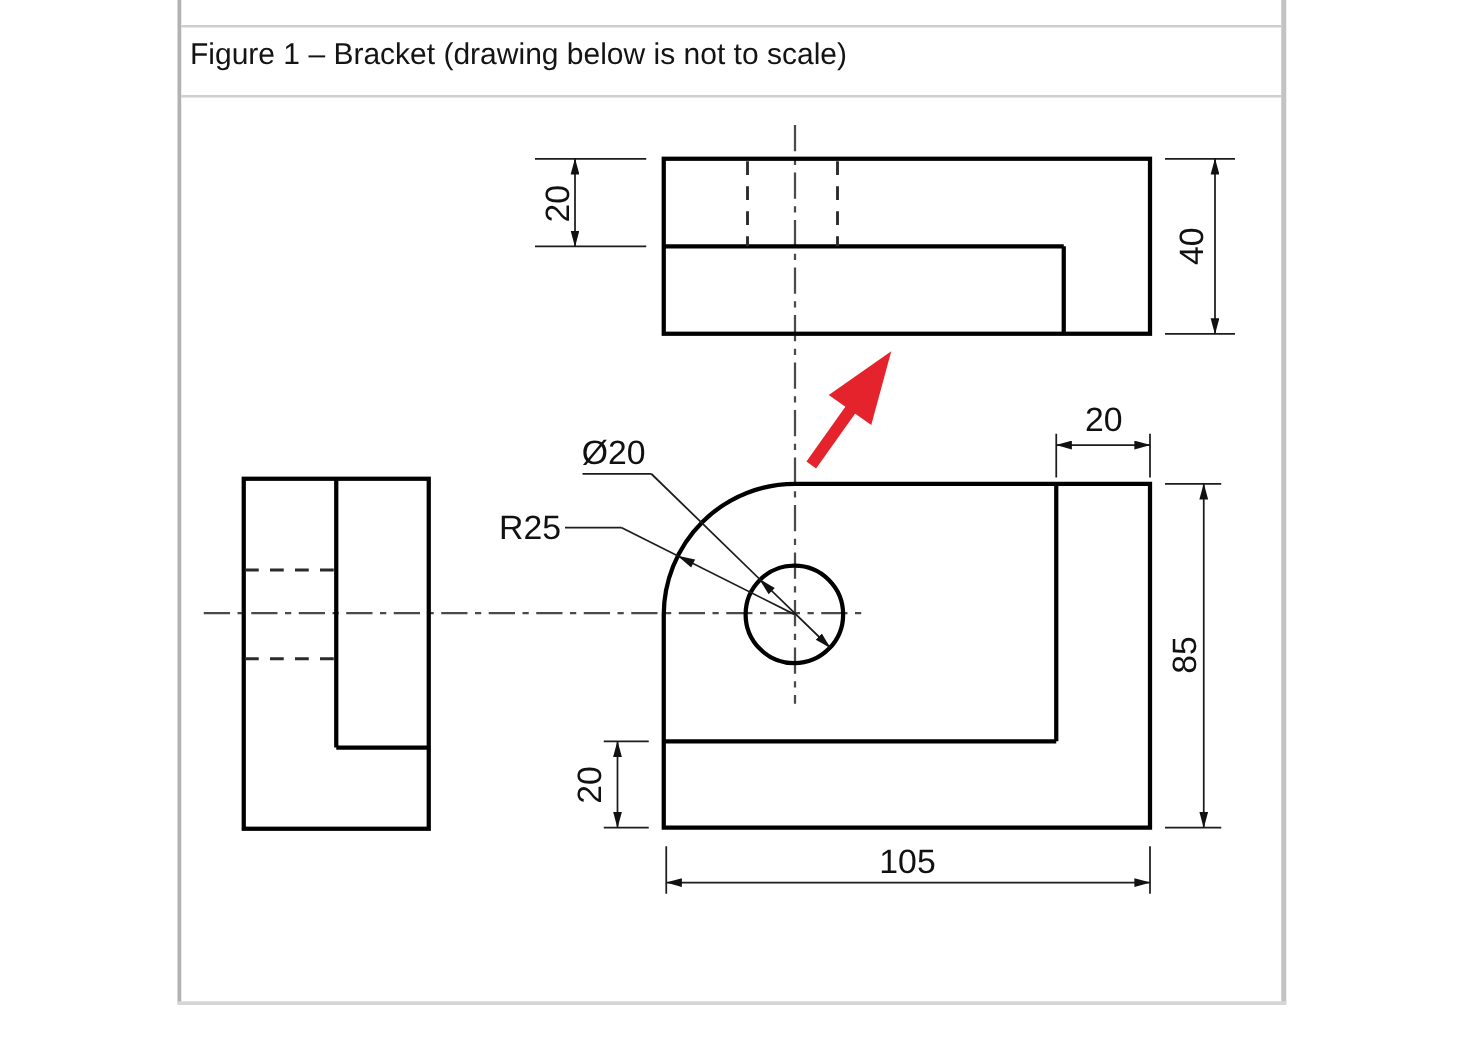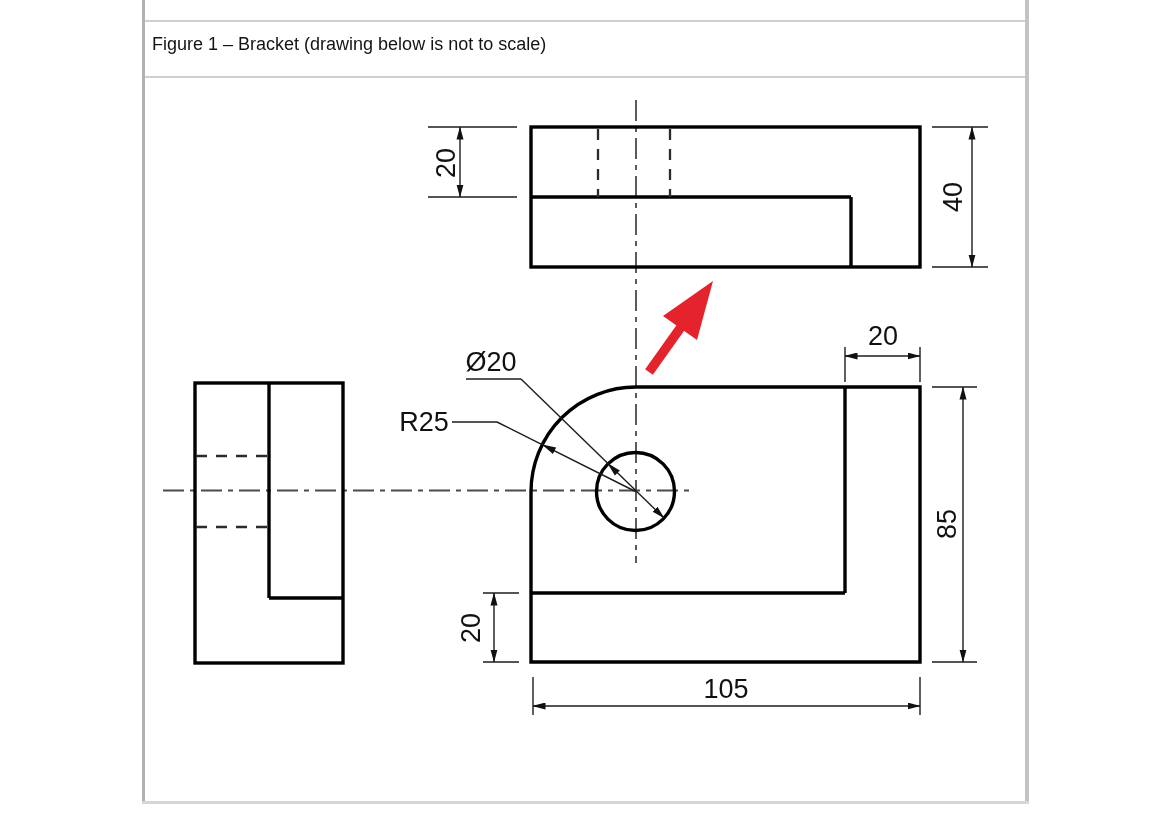--- a/index.html
+++ b/index.html
@@ -1,19 +1,19 @@
 <!DOCTYPE html>
 <html><head>
 <meta charset="utf-8">
 <style>
   html,body{margin:0;padding:0;background:#ffffff;}
   body{width:1170px;height:831px;position:relative;overflow:hidden;
        font-family:"Liberation Sans","DejaVu Sans",sans-serif;}
   .abs{position:absolute;}
-  #figure-title{left:152px;top:30px;font-size:18px;line-height:28px;color:#141414;white-space:nowrap;}
+  #figure-title{left:152px;top:30px;font-size:24px;line-height:28px;color:#141414;white-space:nowrap;}
   .rule{background:#cfcfcf;}
   #drawing-svg{left:0;top:0;}
   .outline{fill:none;stroke:#000000;stroke-width:3.4;stroke-linejoin:miter;}
   .thin{fill:none;stroke:#1c1c1c;stroke-width:1.4;}
   .hiddenl{fill:none;stroke:#2b2b2b;stroke-width:2.3;stroke-dasharray:11 9;}
   .centerl{fill:none;stroke:#4a4a4a;stroke-width:1.8;stroke-dasharray:21 6 5 6;}
   .dimtext{font-size:27px;fill:#111111;text-anchor:middle;}
   .arrfill{fill:#111111;}
 </style>
 </head>

